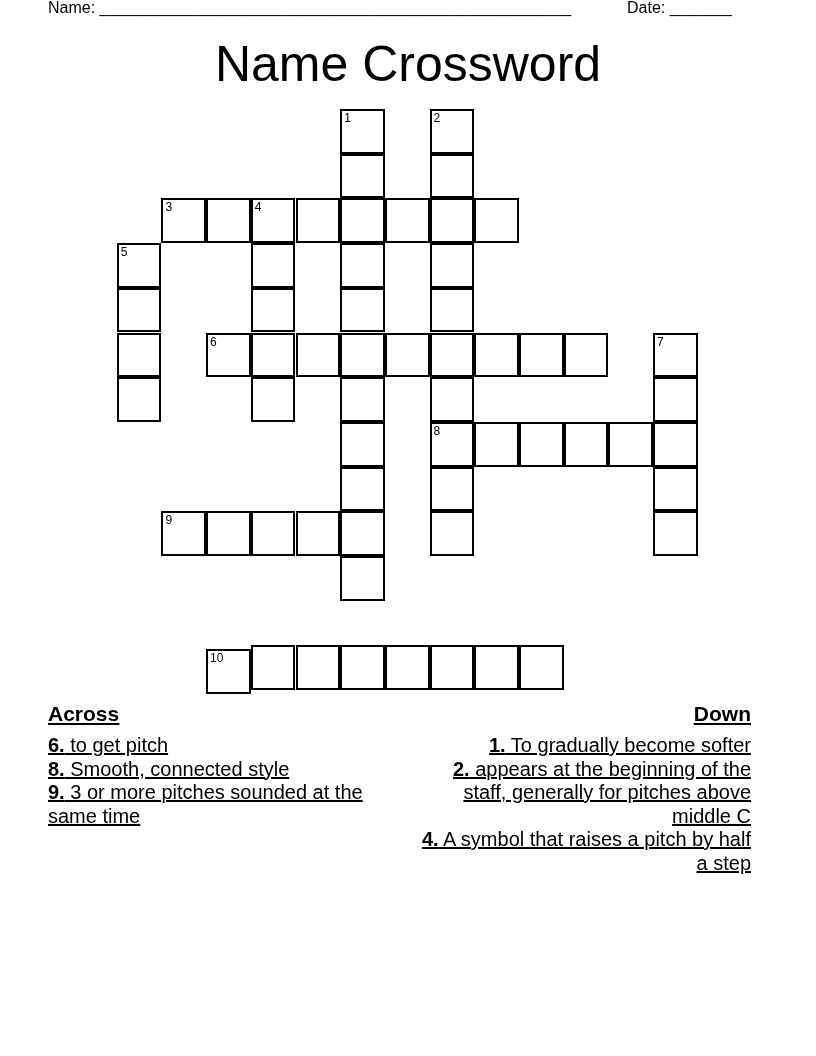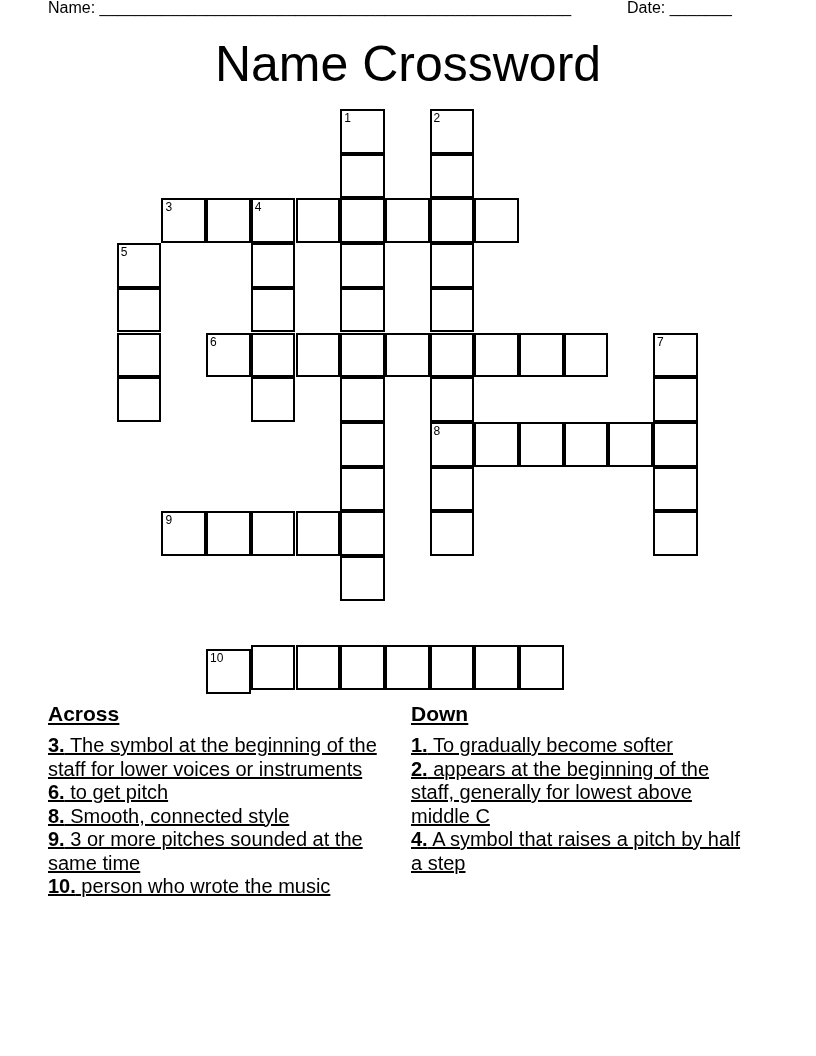--- a/index.html
+++ b/index.html
@@ -9,21 +9,21 @@
   #name-line { left: 48px; }
   #date-line { left: 627px; }
   .title { position: absolute; top: 34px; left: 0; width: 816px; text-align: center;
            font-size: 50px; line-height: 60px; }
   .grid { position: absolute; left: 0; top: 0; width: 816px; height: 700px; }
   .cell { position: absolute; width: 44.7px; height: 44.7px; box-sizing: border-box;
           border: 2px solid #000; background: #fff; margin-left: -1px; margin-top: -1px; }
   .cell .num { position: absolute; left: 2px; top: 0px; font-size: 12px; line-height: 14px; }
   .clues { position: absolute; top: 700px; font-size: 20px; line-height: 23.5px; text-decoration: underline; }
   #across { left: 48px; width: 340px; }
-  #down { left: 411px; width: 340px; }
+  #down { left: 411px; width: 340px; text-align: right; }
   .clues h2 { margin: 0 0 6px 0; font-size: 21px; font-weight: bold; text-decoration: underline;
               line-height: 28px; }
   .clue { margin: 0; }
   .clue b { font-weight: bold; }
 </style>
 </head>
 <body>
 
 <div id="name-line" class="header-line">Name: _____________________________________________________</div>
 <div id="date-line" class="header-line">Date: _______</div>
@@ -111,28 +111,26 @@
     <div class="cell" style="left: 341.2px; top: 646.4px;"></div>
     <div class="cell" style="left: 385.9px; top: 646.4px;"></div>
     <div class="cell" style="left: 430.6px; top: 646.4px;"></div>
     <div class="cell" style="left: 475.3px; top: 646.4px;"></div>
     <div class="cell" style="left: 520px; top: 646.4px;"></div>
   </div>
 
 <div class="clues" id="across">
   <h2>Across</h2>
   <div id="across-list">
-      <p class="clue"><b>3.</b><span> The symbol at the beginning of the staff for lower voices or instruments</span></p>
       <p class="clue"><b>6.</b><span> to get pitch</span></p>
       <p class="clue"><b>8.</b><span> Smooth, connected style</span></p>
       <p class="clue"><b>9.</b><span> 3 or more pitches sounded at the same time</span></p>
-      <p class="clue"><b>10.</b><span> person who wrote the music</span></p>
     </div>
 </div>
 
 <div class="clues" id="down">
   <h2>Down</h2>
   <div id="down-list">
       <p class="clue"><b>1.</b><span> To gradually become softer</span></p>
-      <p class="clue"><b>2.</b><span> appears at the beginning of the staff, generally for lowest above middle C</span></p>
+      <p class="clue"><b>2.</b><span> appears at the beginning of the staff, generally for pitches above middle C</span></p>
       <p class="clue"><b>4.</b><span> A symbol that raises a pitch by half a step</span></p>
     </div>
 </div>
 
 </body></html>

